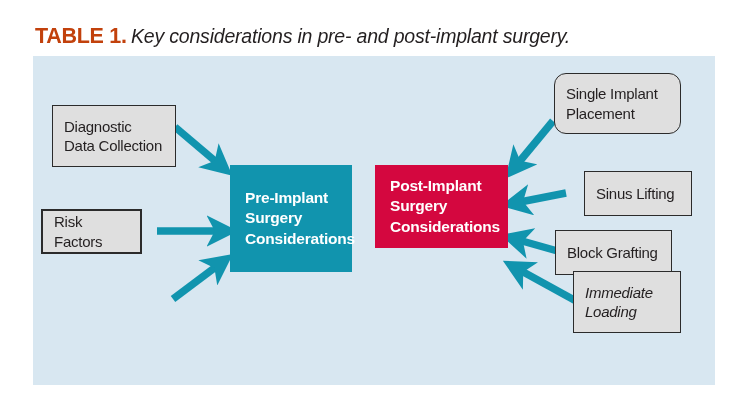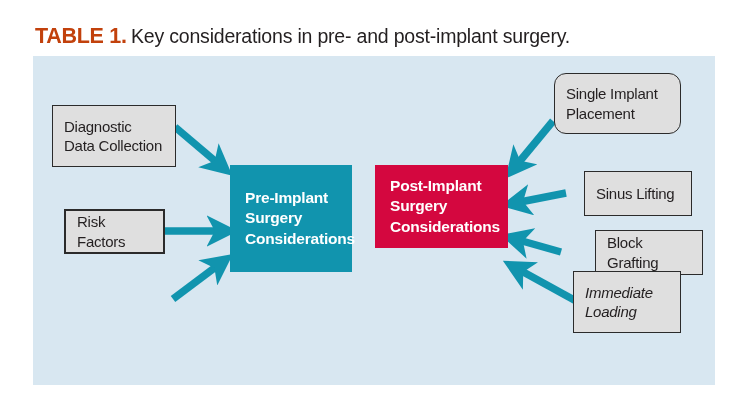--- a/index.html
+++ b/index.html
@@ -37,20 +37,21 @@
     font-weight: 700;
     color: #c2410c;
     letter-spacing: -0.3px;
     text-align: center;
   }
   .caption-text {
     font-size: 19.5px;
     font-weight: 400;
     color: #231f20;
     letter-spacing: -0.2px;
+    font-style: italic;
   }
 
   
   .panel {
     position: absolute;
     left: 33px;
     top: 56px;
     width: 682px;
     height: 329px;
     background: #d8e7f1;
@@ -135,21 +136,21 @@
           <line x1="528" y1="196" x2="482" y2="183"></line>
           <line x1="563" y1="256" x2="483" y2="212"></line>
         </g>
       </svg>
 
       <div class="node gray-box" style="left:19px; top:49px; width:124px; height:62px;">
         <span class="node-label" style="white-space:pre-line;">Diagnostic
 Data Collection</span>
       </div>
 
-      <div class="node gray-box thick" style="left:31px; top:153px; width:101px; height:45px;">
+      <div class="node gray-box thick" style="left:8px; top:153px; width:101px; height:45px;">
         <span class="node-label" style="white-space:pre-line;">Risk Factors</span>
       </div>
 
 
       <div class="node center-box teal" style="left:197px; top:109px; width:122px; height:107px;">
         <span class="node-label" style="white-space:pre-line;">Pre-Implant
 Surgery
 Considerations</span>
       </div>
 
@@ -161,21 +162,21 @@
 
       <div class="node gray-box" style="left:521px; top:17px; width:127px; height:61px;border-radius:12px;">
         <span class="node-label" style="white-space:pre-line;">Single Implant
 Placement</span>
       </div>
 
       <div class="node gray-box" style="left:551px; top:115px; width:108px; height:45px;">
         <span class="node-label" style="white-space:pre-line;">Sinus Lifting</span>
       </div>
 
-      <div class="node gray-box" style="left:522px; top:174px; width:108px; height:45px;margin-left:40px;">
+      <div class="node gray-box" style="left:522px; top:174px; width:117px; height:45px;">
         <span class="node-label" style="white-space:pre-line;">Block Grafting</span>
       </div>
 
       <div class="node gray-box" style="left:540px; top:215px; width:108px; height:62px;font-style:italic;">
         <span class="node-label" style="white-space:pre-line;">Immediate
 Loading</span>
       </div>
 
     </div>
   </div>

